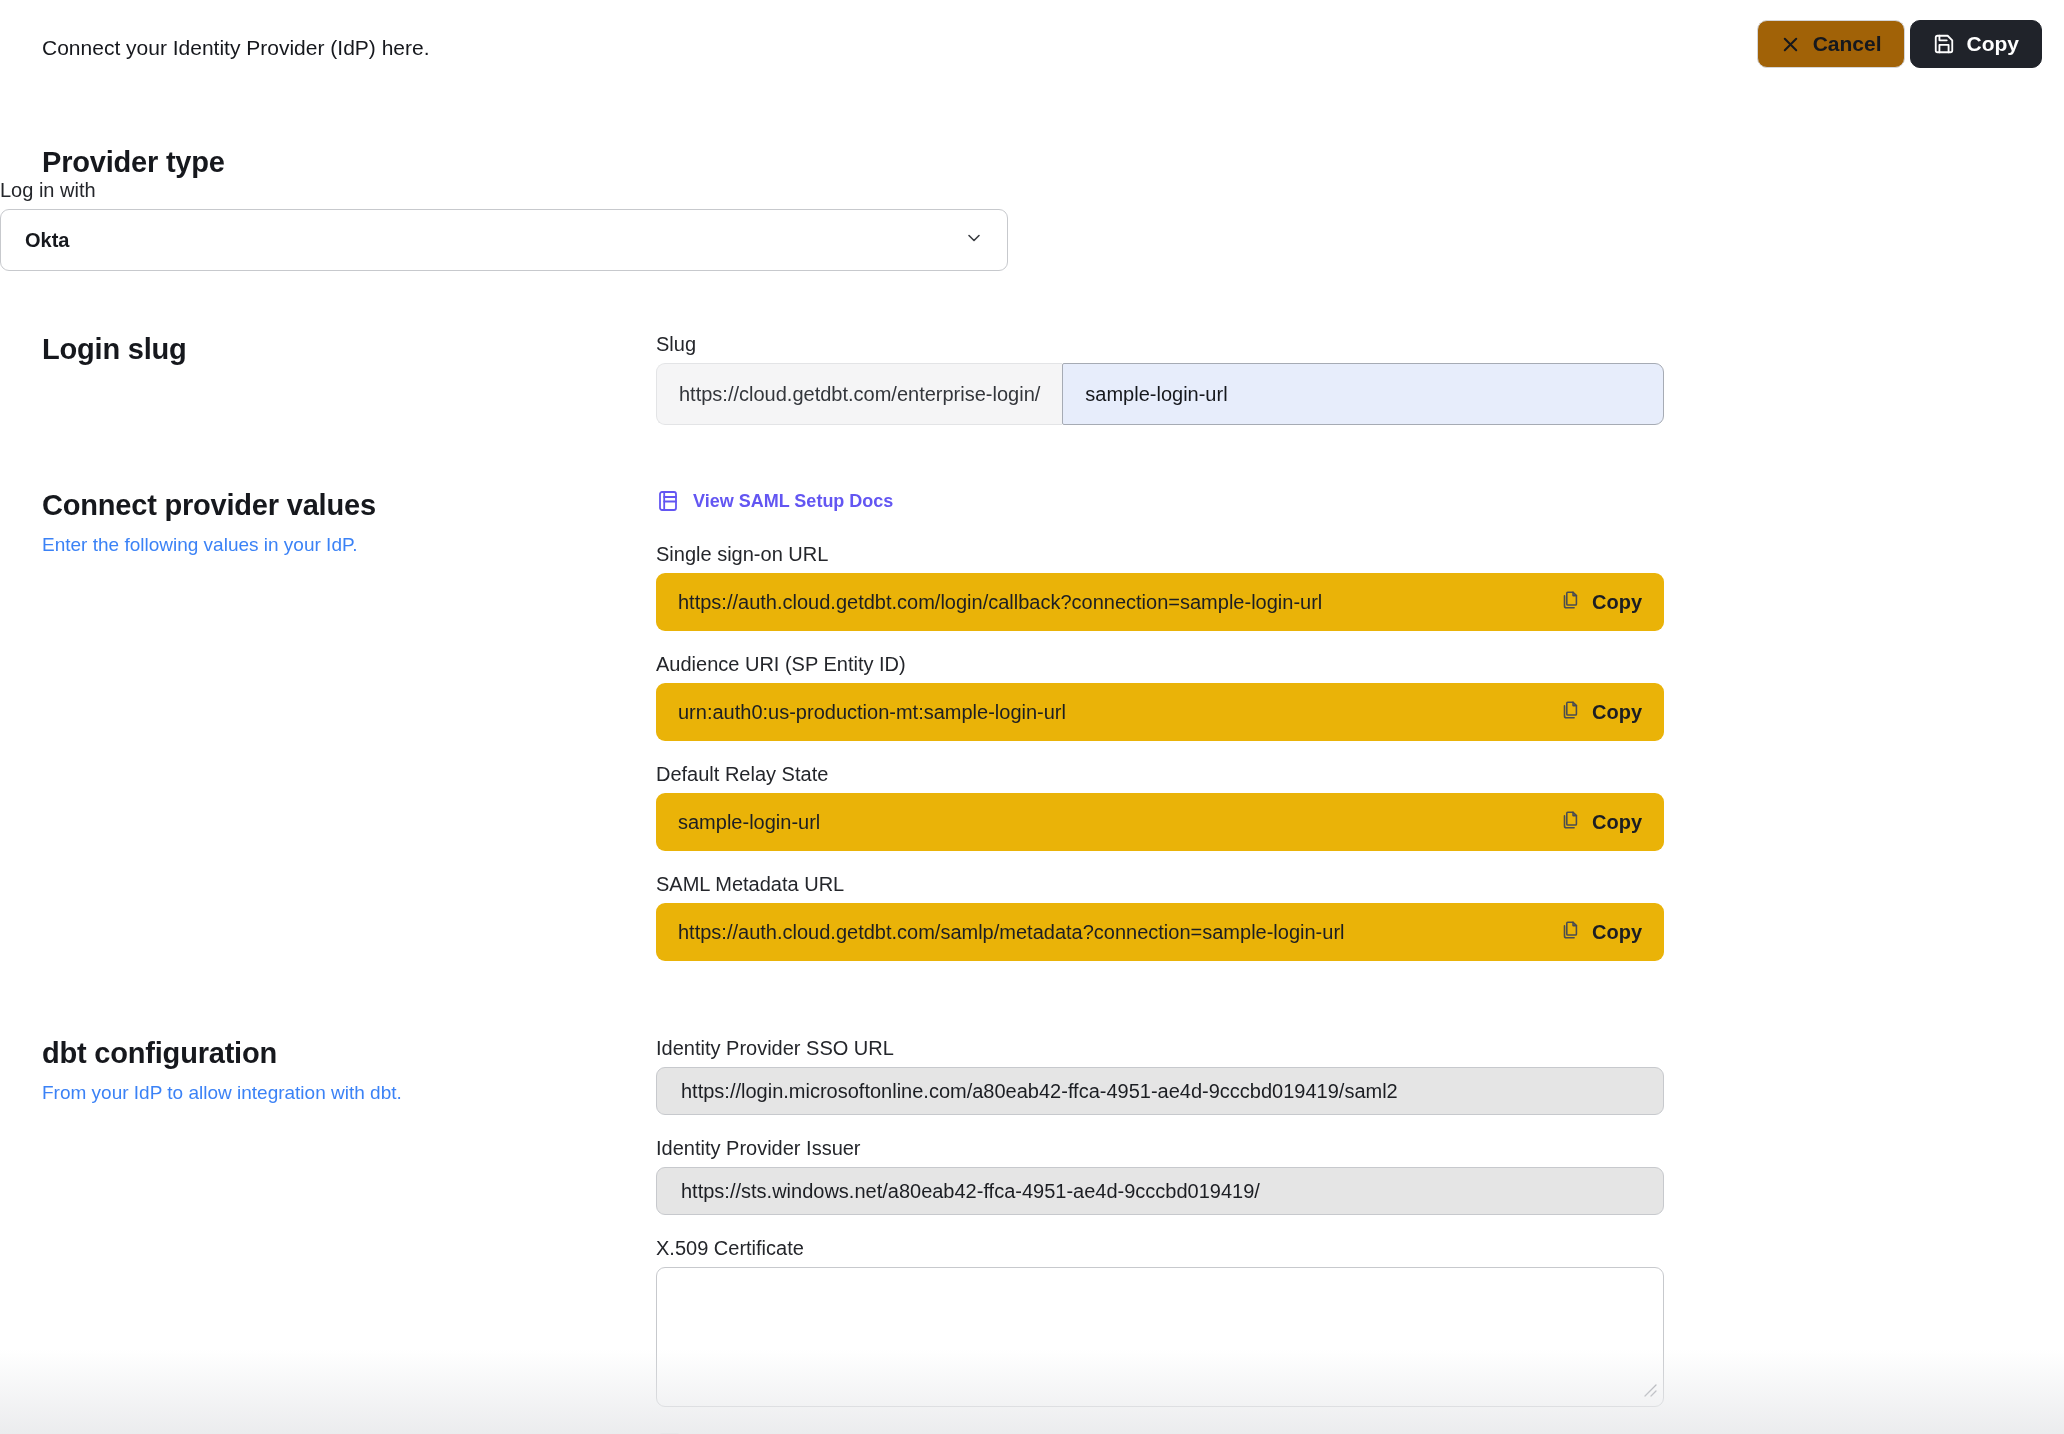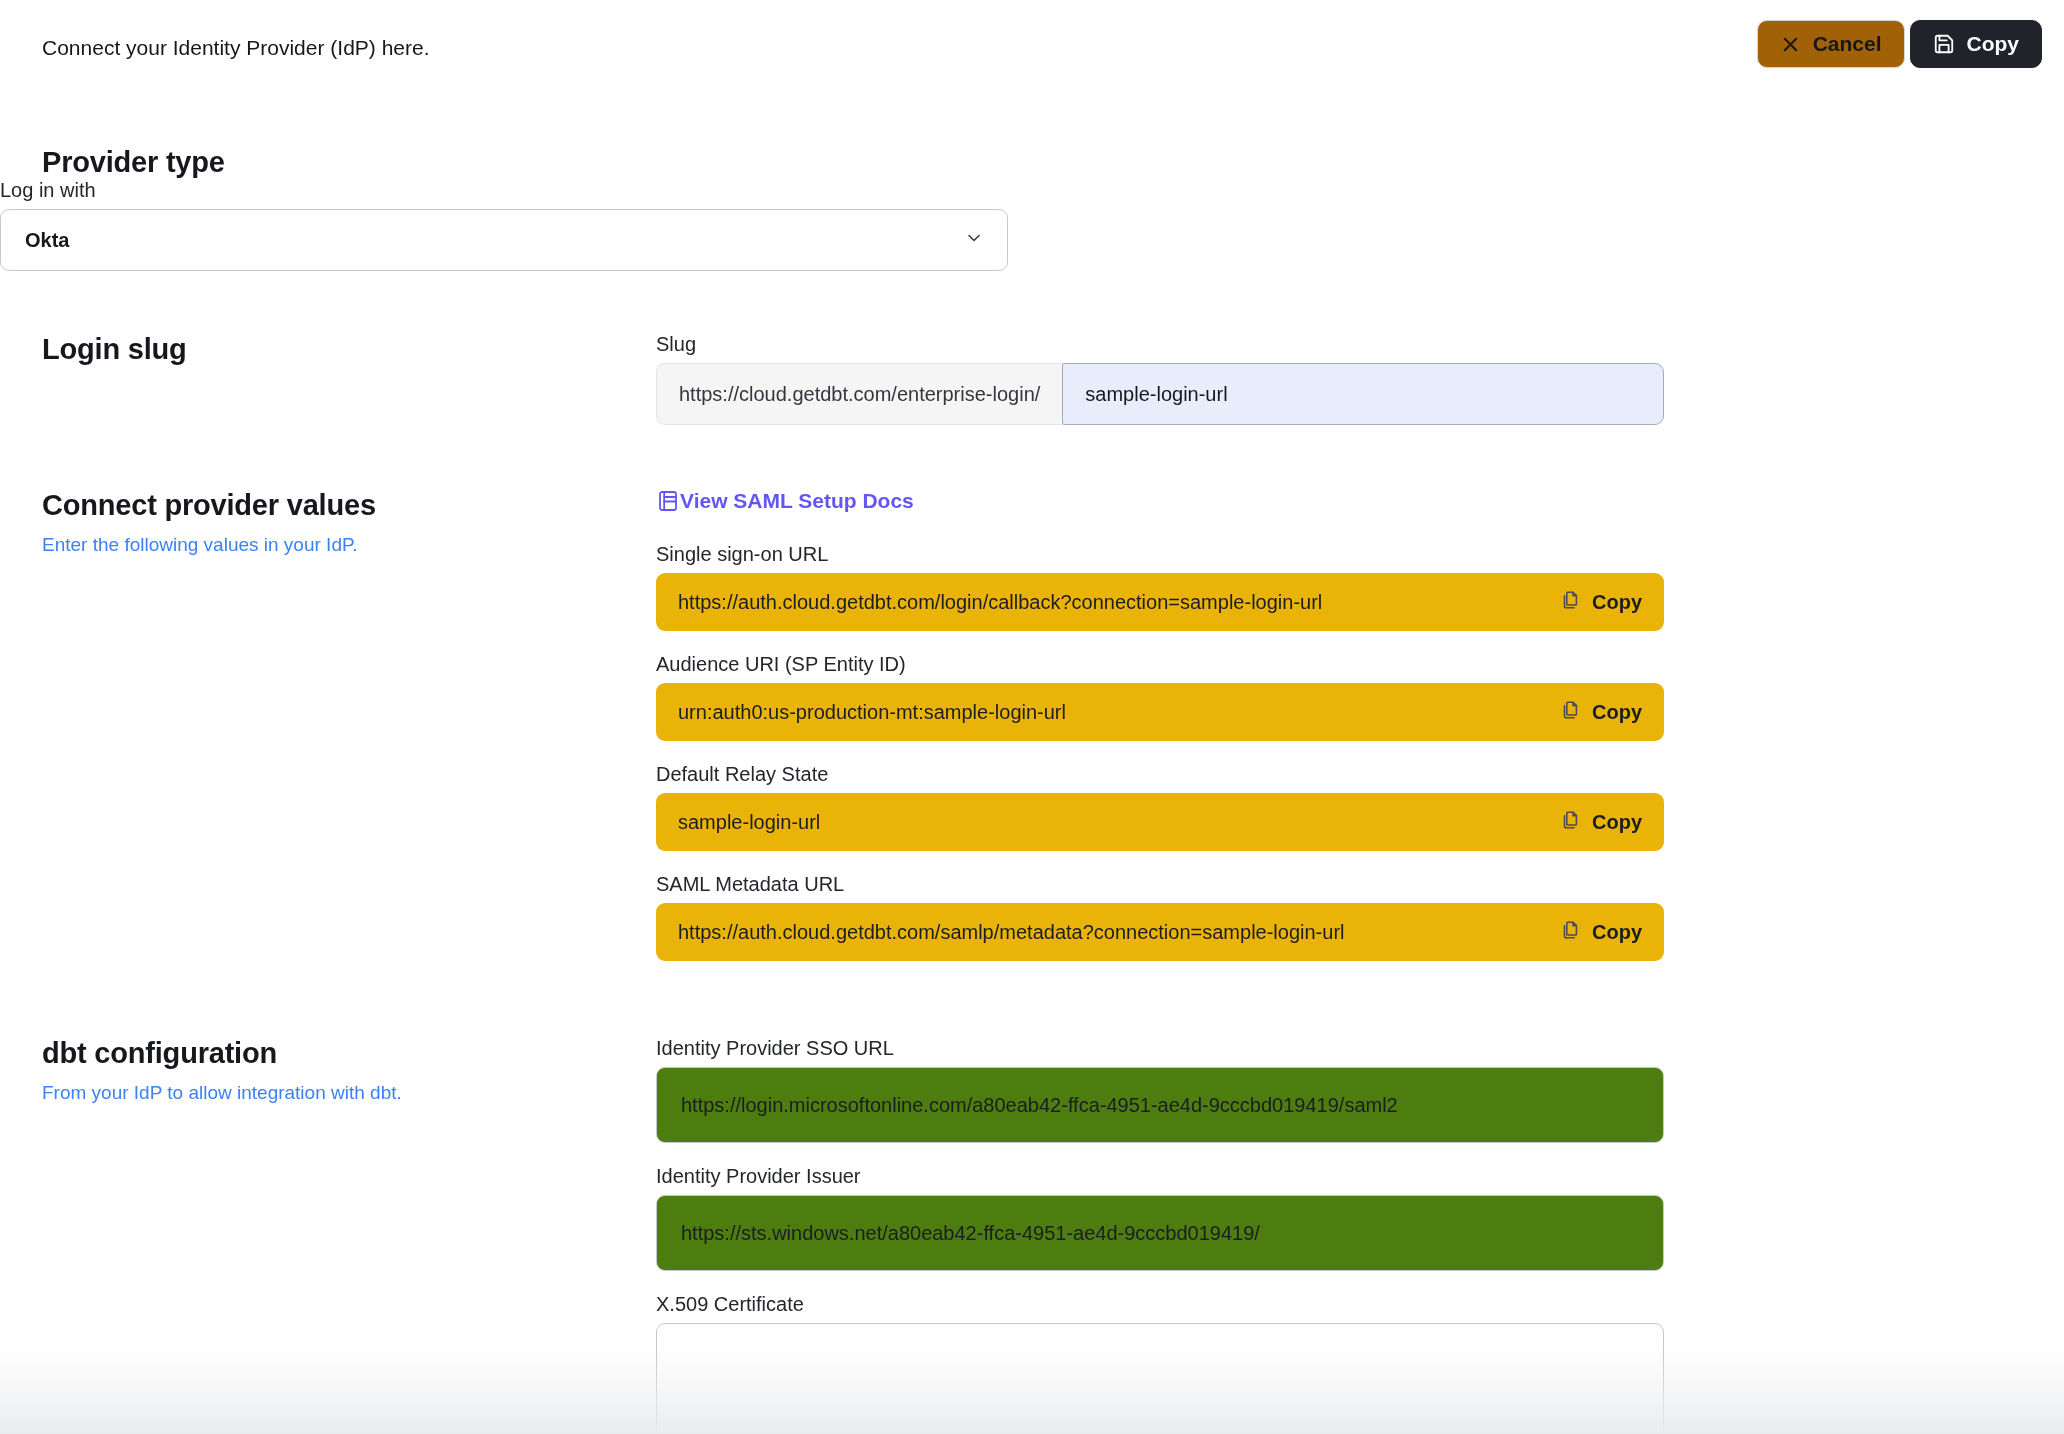--- a/index.html
+++ b/index.html
@@ -38,33 +38,33 @@
   .select-value { font-size:20px; font-weight:600; color:#16181d; }
 
   .slug-group { display:flex; height:62px; }
   .slug-prefix { background:#f5f5f6; border:1px solid #e3e4e6; border-right:none;
                  border-radius:9px 0 0 9px; display:flex; align-items:center;
                  padding:0 22px; font-size:20px; color:#33363b; white-space:nowrap; }
   .slug-input { flex:1; background:var(--focused-input-bg,#e7edfb); border:1px solid #a6abb4;
                 border-radius:2px 9px 9px 2px; padding:0 22px; font-size:20px; color:#16181d;
                 font-family:"Liberation Sans", sans-serif; outline:none; min-width:0; }
 
-  .doc-link { display:inline-flex; align-items:center; color:var(--accent-purple,#6356f2);
-              font-size:21px; font-weight:600; text-decoration:none; cursor:pointer; }
+  .doc-link { display:inline-flex; align-items:center; gap:13px; color:var(--accent-purple,#6356f2);
+              font-size:18px; font-weight:600; text-decoration:none; cursor:pointer; }
   .doc-link svg { display:block; }
   .idp-fields { margin-top:26px; }
 
   .copy-field { height:58px; background:#eab308; border-radius:9px; display:flex;
                 align-items:center; justify-content:space-between; padding:0 22px; }
   .copy-value { font-size:20px; color:#1c1e23; white-space:nowrap; overflow:hidden; }
   .copy-btn { display:inline-flex; align-items:center; gap:11px; background:none; border:none;
               font-size:20px; font-weight:600; color:#1c1e23; cursor:pointer;
               font-family:"Liberation Sans", sans-serif; flex:none; }
 
-  .text-input { width:100%; height:76px; border:1px solid #c7c9cd; border-radius:9px; background:#4d7c0f;
+  .text-input { width:100%; height:48px; border:1px solid #c7c9cd; border-radius:9px; background:#e5e5e5;
                 padding:0 24px; font-size:20px; color:#1c1e23;
                 font-family:"Liberation Sans", sans-serif; }
   .textarea-wrap { position:relative; }
   .textarea { width:100%; height:140px; border:1px solid #c7c9cd; border-radius:9px; background:#fff;
               resize:none; padding:16px 24px; font-size:20px;
               font-family:"Liberation Sans", sans-serif; outline:none; }
   .grip { position:absolute; right:7px; bottom:10px; cursor:nwse-resize; }
 
   .checkbox-row { display:flex; align-items:center; gap:16px; margin-top:22px; }
   .checkbox { width:27px; height:27px; border:2px solid #aeb1b7; border-radius:7px; background:#fff; cursor:pointer; flex:none; }

